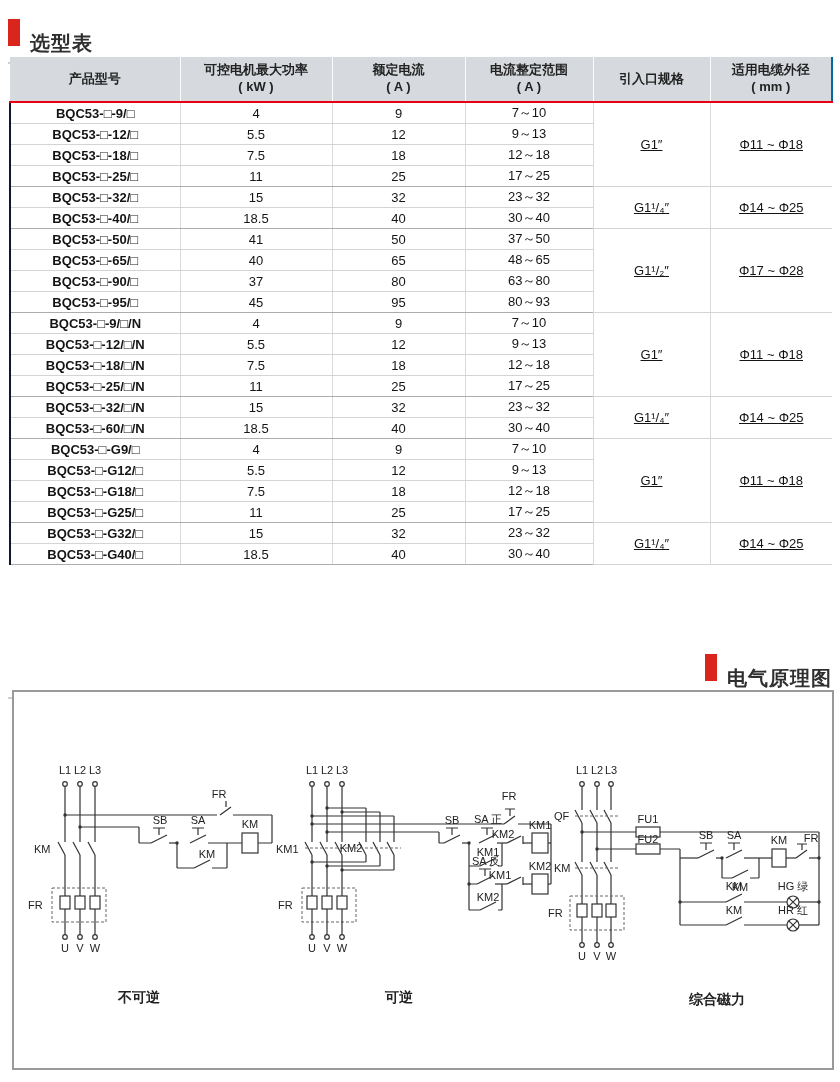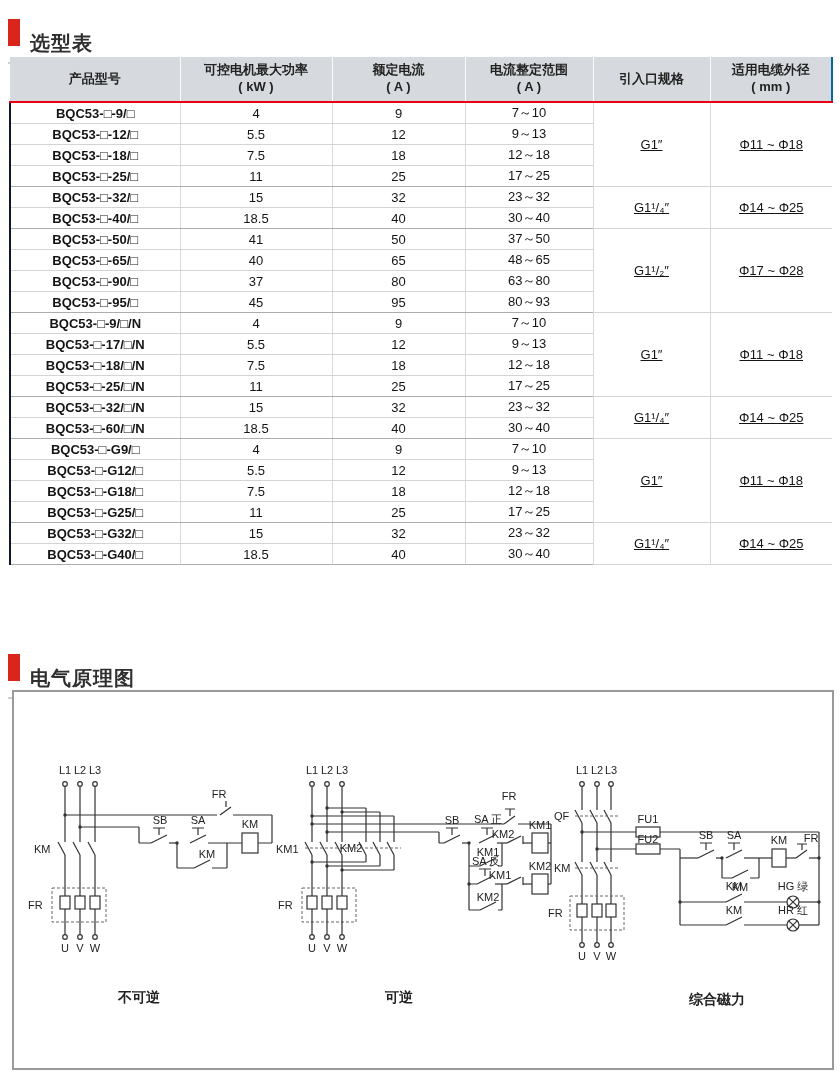--- a/index.html
+++ b/index.html
@@ -1,20 +1,20 @@
 <!DOCTYPE html>
 <html><head>
 <meta charset="utf-8">
 <style>
   html,body{margin:0;padding:0;background:#fff;}
   body{width:840px;height:1082px;position:relative;font-family:"Liberation Sans","DejaVu Sans",sans-serif;color:#1a1a1a;}
   .section-head{position:absolute;left:8px;width:824px;border-bottom:2px solid #cfcfcf;padding-bottom:5px;display:flex;align-items:center;}
   .section-head .bar{display:inline-block;width:12px;height:27px;background:#d9251c;margin-right:10px;}
   .section-head .ttl{font-size:20px;font-weight:bold;color:#2f2f2f;letter-spacing:1px;margin-top:22px;}
-  #head1{top:8px;} #head2{top:643px;}
+  #head1{top:8px;} #head2{top:643px;justify-content:flex-end;}
 
   #sel-table{position:absolute;left:9px;top:57px;border-collapse:collapse;table-layout:fixed;width:822px;font-size:13px;}
   #sel-table th{background:#d6dade;height:44px;font-size:13px;font-weight:bold;color:#222;
      border-bottom:2px solid #e60012;border-left:1px solid #fbfbfb;line-height:1.3;padding:0;}
   #sel-table th:first-child{border-left:none;}
   #sel-table th:last-child{border-right:2px solid #0369a1;}
   #sel-table td{height:20px;padding:0;text-align:center;border-bottom:1px solid #d2d4d6;border-left:1px solid #d7d9da;color:#141414;}
   #sel-table td:first-child{border-left:2px solid #0f172a;font-weight:bold;}
   #sel-table tr.group-end td{border-bottom:1px solid #aaadb0;}
   #sel-table .merged{vertical-align:middle;text-decoration:underline;}
@@ -124,21 +124,21 @@
       </tr>
       <tr>
         <td>BQC53-□-9/□/N</td>
         <td>4</td>
         <td>9</td>
         <td>7～10</td>
         <td rowspan="4" class="merged">G1″</td>
         <td rowspan="4" class="merged">Φ11 ~ Φ18</td>
       </tr>
       <tr>
-        <td>BQC53-□-17/□/N</td>
+        <td>BQC53-□-12/□/N</td>
         <td>5.5</td>
         <td>12</td>
         <td>9～13</td>
       </tr>
       <tr>
         <td>BQC53-□-18/□/N</td>
         <td>7.5</td>
         <td>18</td>
         <td>12～18</td>
       </tr>

